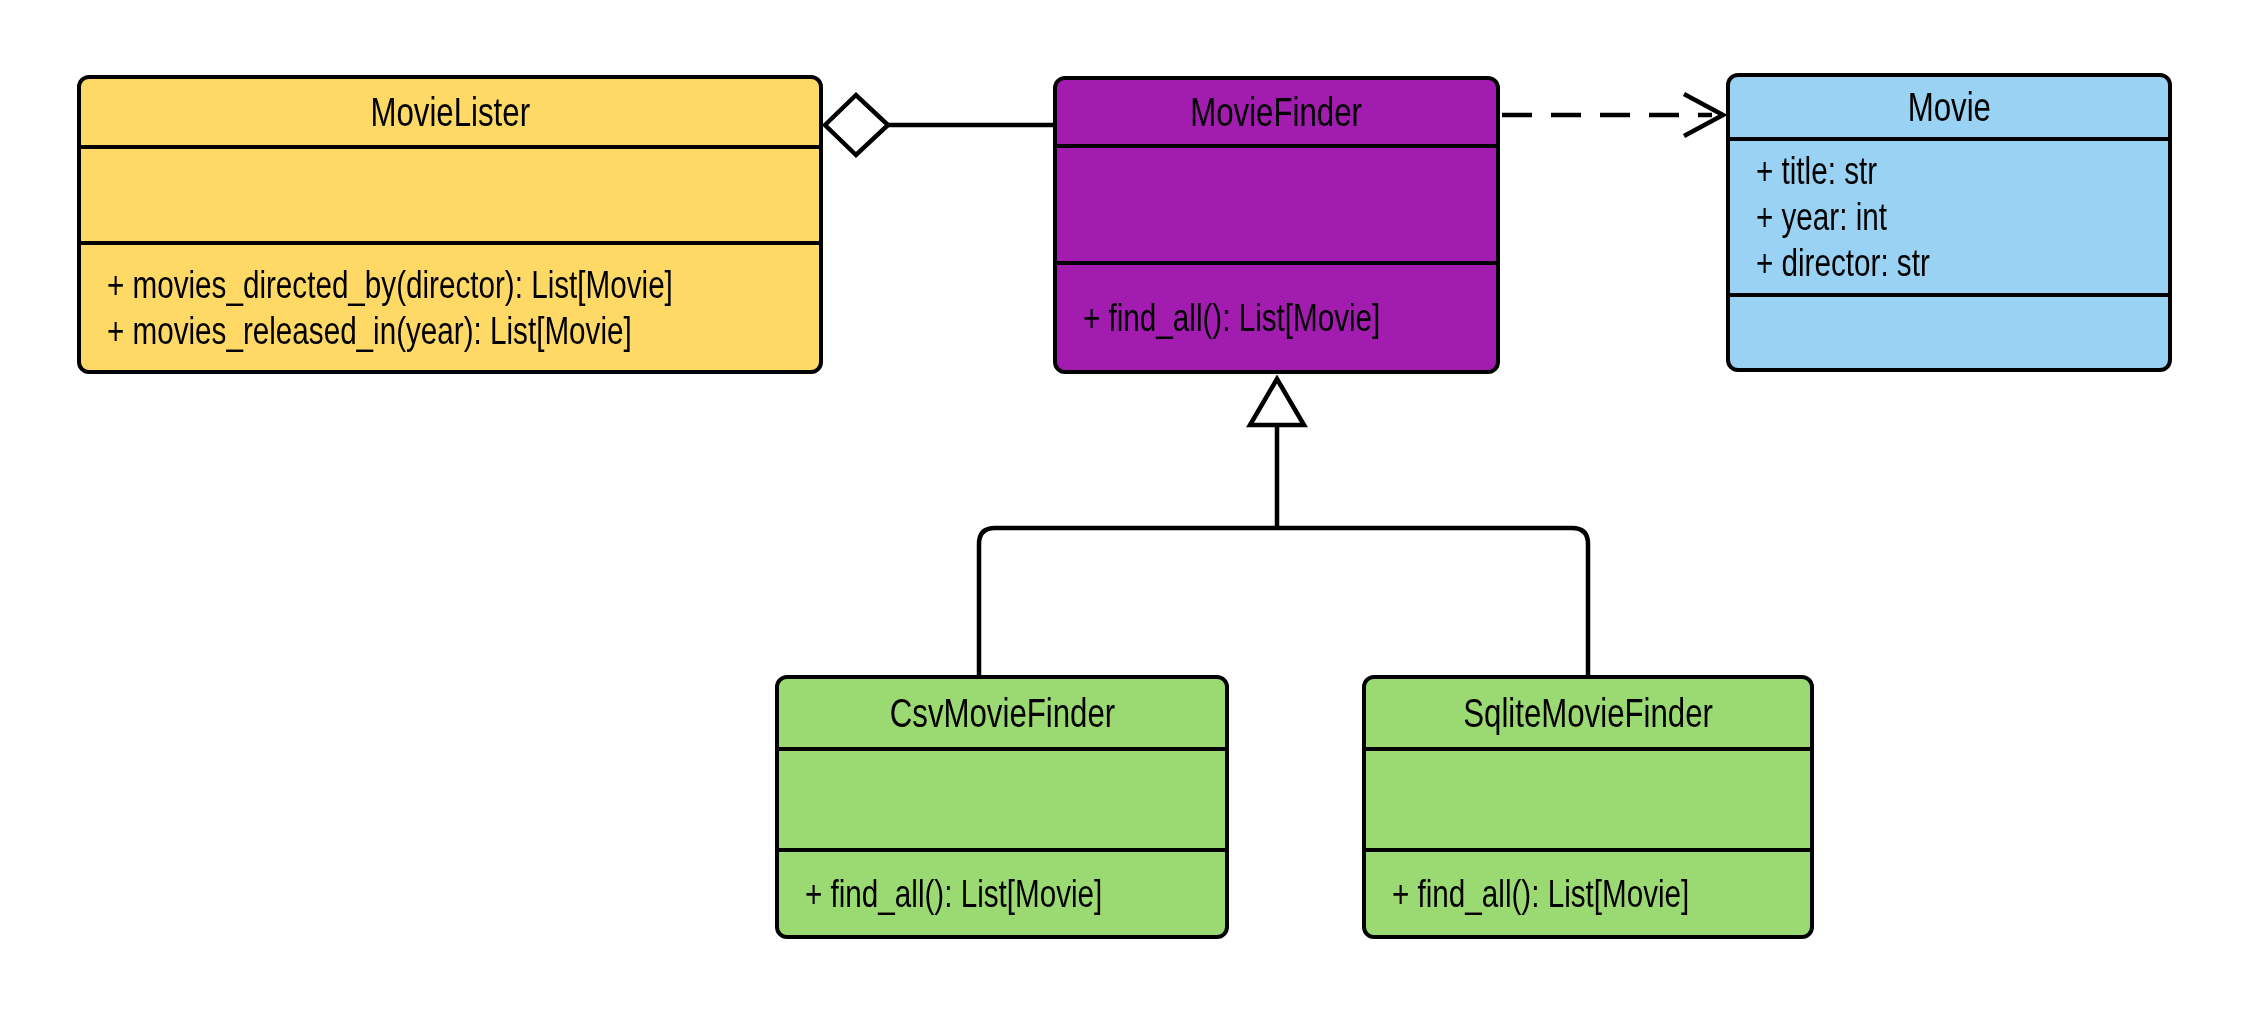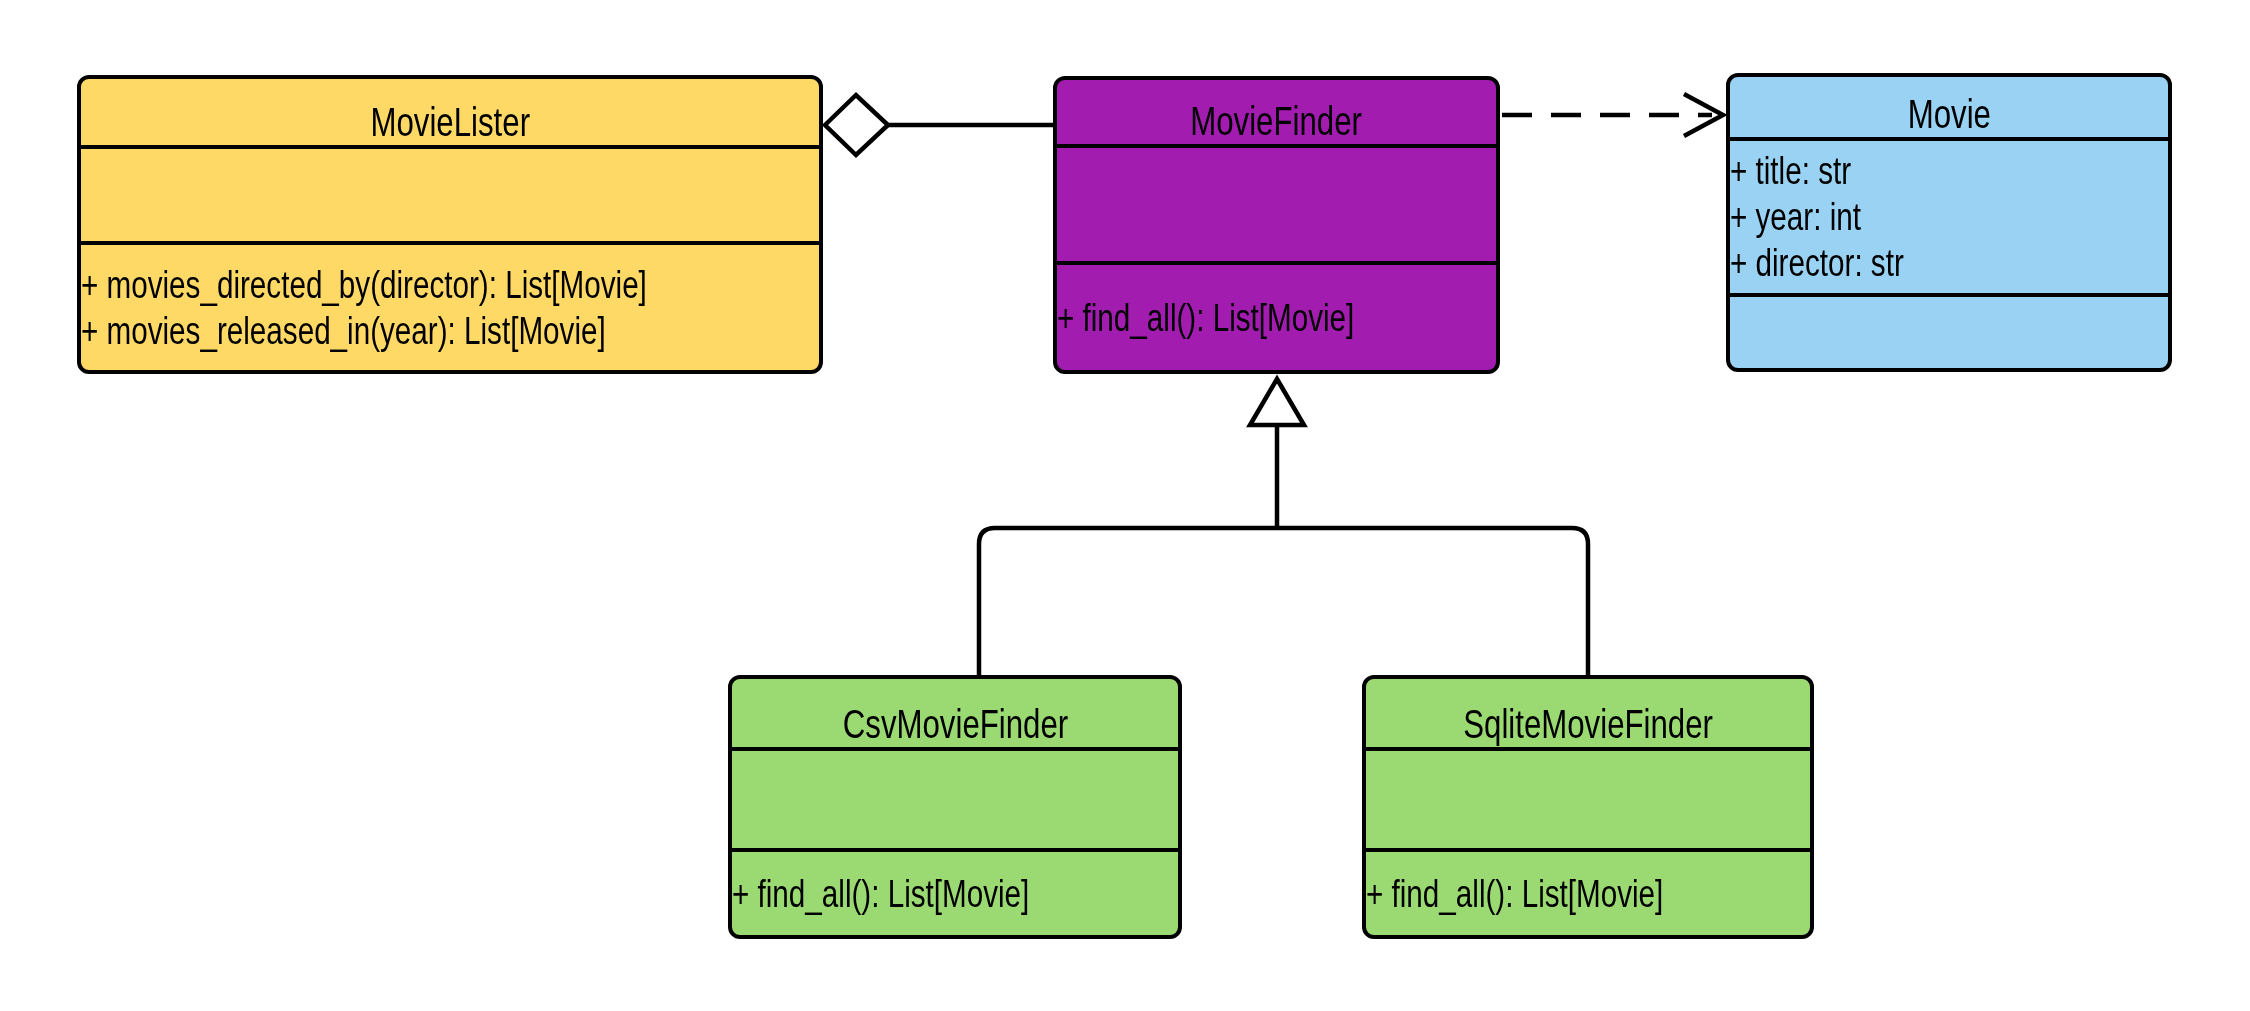--- a/index.html
+++ b/index.html
@@ -17,22 +17,22 @@
     border:4px solid #000;
     border-radius:12px;
     box-sizing:border-box;
     display:flex;
     flex-direction:column;
     background:#ddd;
   }
   .cmp{box-sizing:border-box;flex:0 0 auto;}
   .cmp + .cmp{border-top:4px solid #000;}
   .cmp.grow{flex:1 1 auto;}
-  .cmp.title{display:flex;align-items:flex-end;justify-content:center;}
-  .cmp.body{display:flex;flex-direction:column;justify-content:center;}
+  .cmp.title{display:flex;align-items:center;justify-content:center;}
+  .cmp.body{display:flex;flex-direction:column;justify-content:center;padding-left:26px;}
   .txt{
     font-size:38px;
     line-height:46px;
     white-space:nowrap;
     transform:scaleX(0.78);
     transform-origin:0 50%;
   }
   .title .txt{
     font-size:40px;
     transform-origin:50% 50%;
@@ -88,21 +88,21 @@
       <div class="txt">Movie</div>
     </div>
     <div class="cmp body" style="height:156px">
       <div class="txt">+ title: str</div>
       <div class="txt">+ year: int</div>
       <div class="txt">+ director: str</div>
     </div>
     <div class="cmp grow"></div>
   </div>
 
-  <div class="uml-class" style="left: 728px; top: 675px; width: 454px; height: 264px; background: rgb(155, 218, 114);">
+  <div class="uml-class" style="left: 775px; top: 675px; width: 454px; height: 264px; background: rgb(155, 218, 114);">
     <div class="cmp title" style="height:68px">
       <div class="txt">CsvMovieFinder</div>
     </div>
     <div class="cmp" style="height:101px"></div>
     <div class="cmp grow body">
       <div class="txt">+ find_all(): List[Movie]</div>
     </div>
   </div>
 
   <div class="uml-class" style="left: 1362px; top: 675px; width: 452px; height: 264px; background: rgb(155, 218, 114);">

